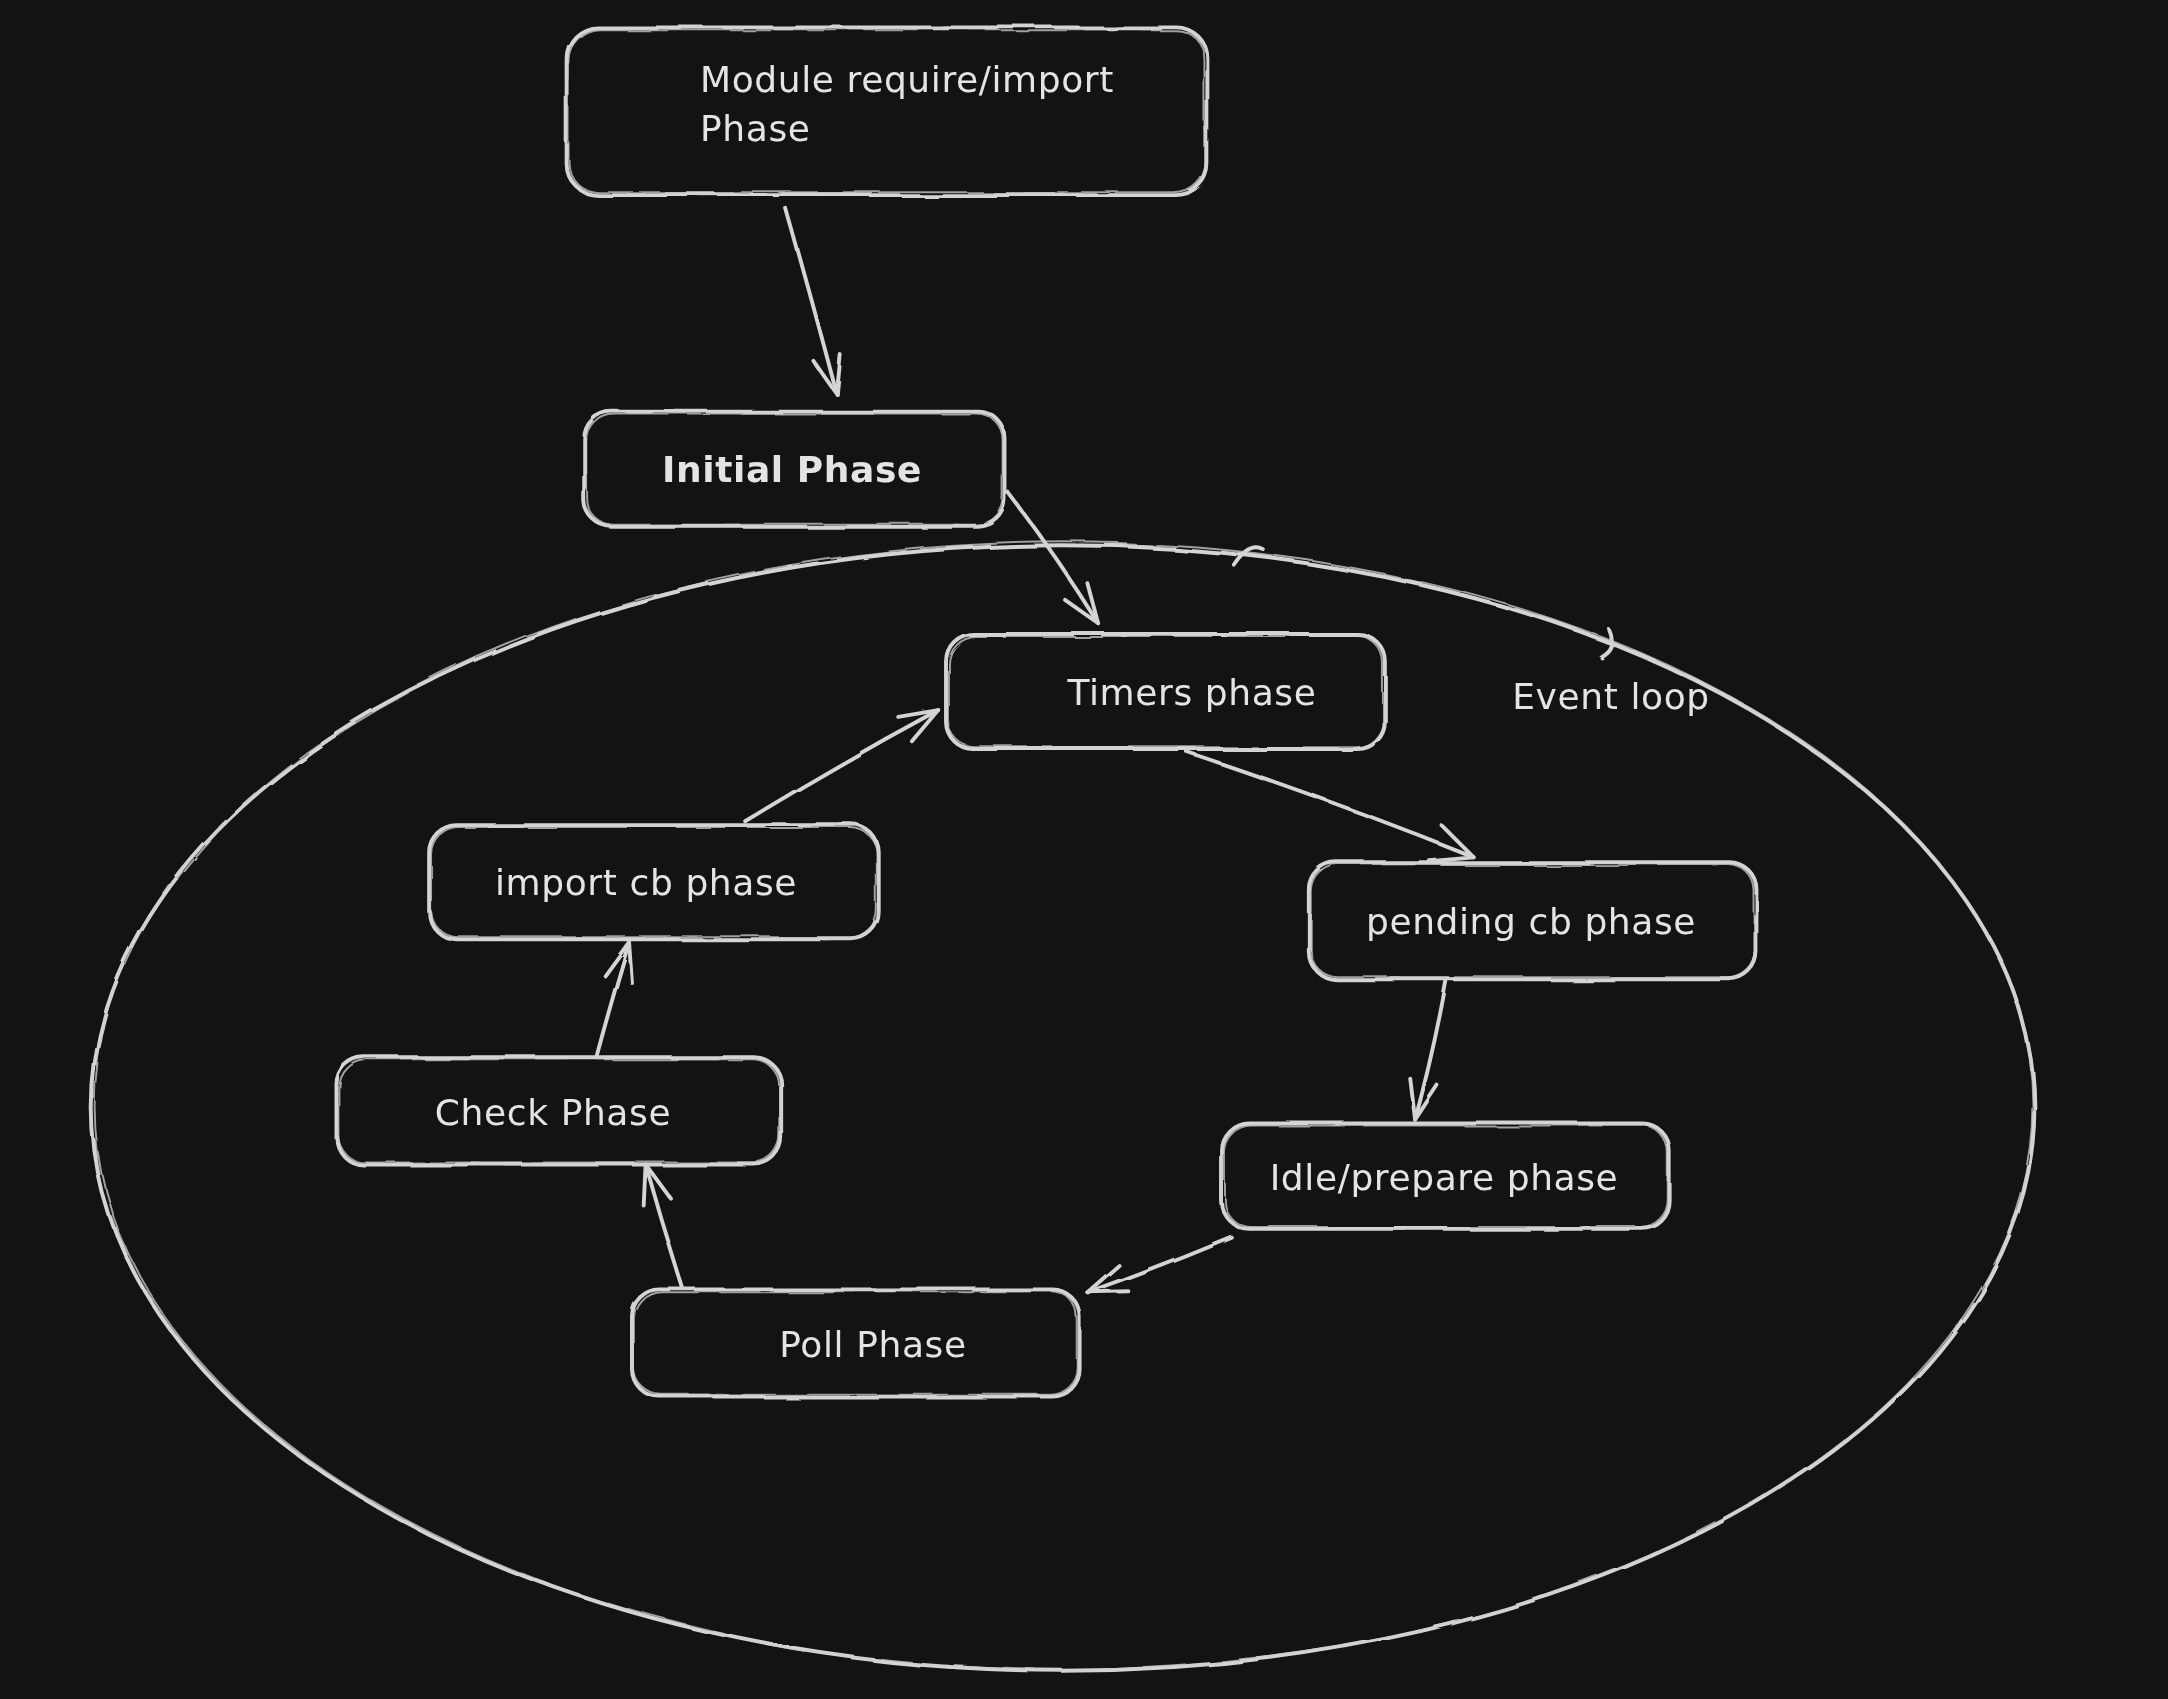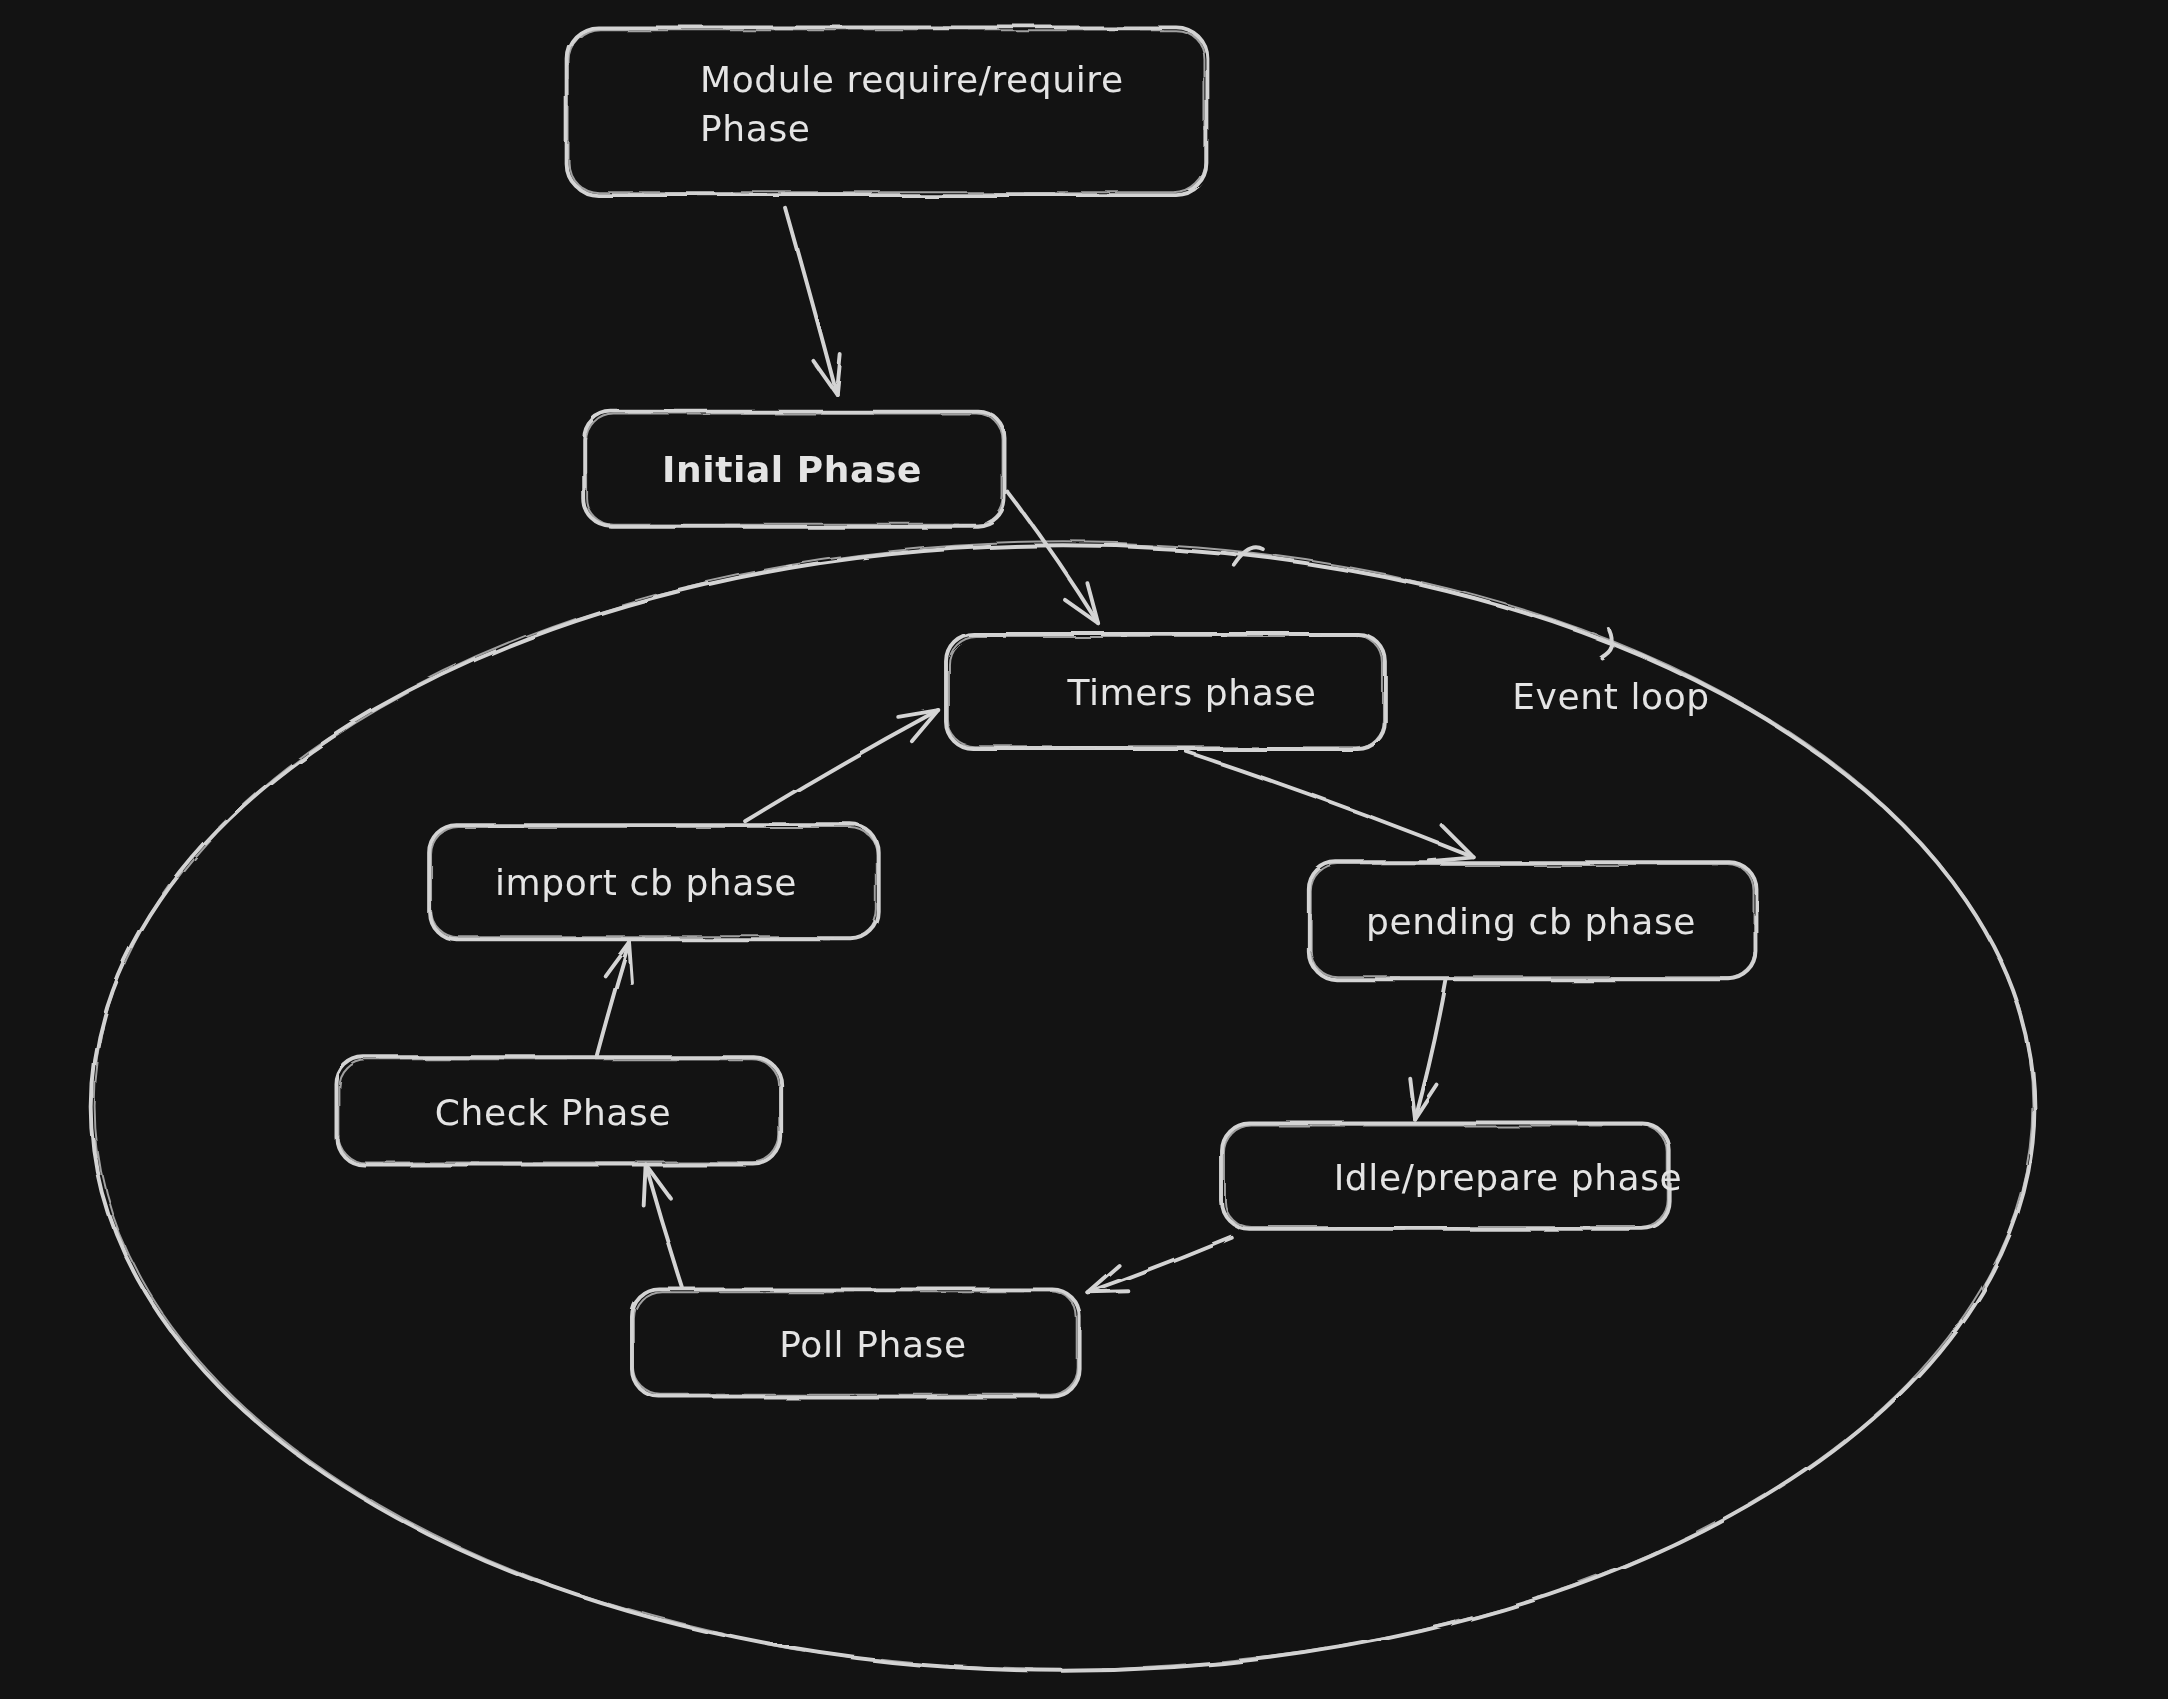--- a/index.html
+++ b/index.html
@@ -129,34 +129,34 @@
       <rect x="972" y="652" width="446" height="114" rx="28"></rect>
       <rect x="442" y="848" width="457" height="113" rx="28"></rect>
       <rect x="1344" y="886" width="455" height="116" rx="28"></rect>
       <rect x="347" y="1086" width="452" height="106" rx="28"></rect>
       <rect x="1255" y="1154" width="455" height="104" rx="28"></rect>
       <rect x="650" y="1324" width="455" height="106" rx="28"></rect>
     </g>
   </svg>
 
   <div class="label block" style="left:700px; top:55px;">
-    <span>Module require/require</span>
+    <span>Module require/import</span>
     <span>Phase</span>
   </div>
 
   <div class="label" style="left:792px; top:469px;font-weight:bold;">Initial Phase</div>
 
   <div class="label" style="left:1192px; top:692px;">Timers phase</div>
 
   <div class="label" style="left:1590px; top:696px;margin-left:21px;">Event loop</div>
 
   <div class="label" style="left:646px; top:882px;">import cb phase</div>
 
   <div class="label" style="left:1531px; top:921px;text-align:center;">pending cb phase</div>
 
   <div class="label" style="left:553px; top:1112px;">Check Phase</div>
 
-  <div class="label" style="left:1508px; top:1177px;">Idle/prepare phase</div>
+  <div class="label" style="left:1444px; top:1177px;">Idle/prepare phase</div>
 
   <div class="label" style="left:841px; top:1344px;margin-left:32px;">Poll Phase</div>
 
 </div>
 
 
 </body></html>

